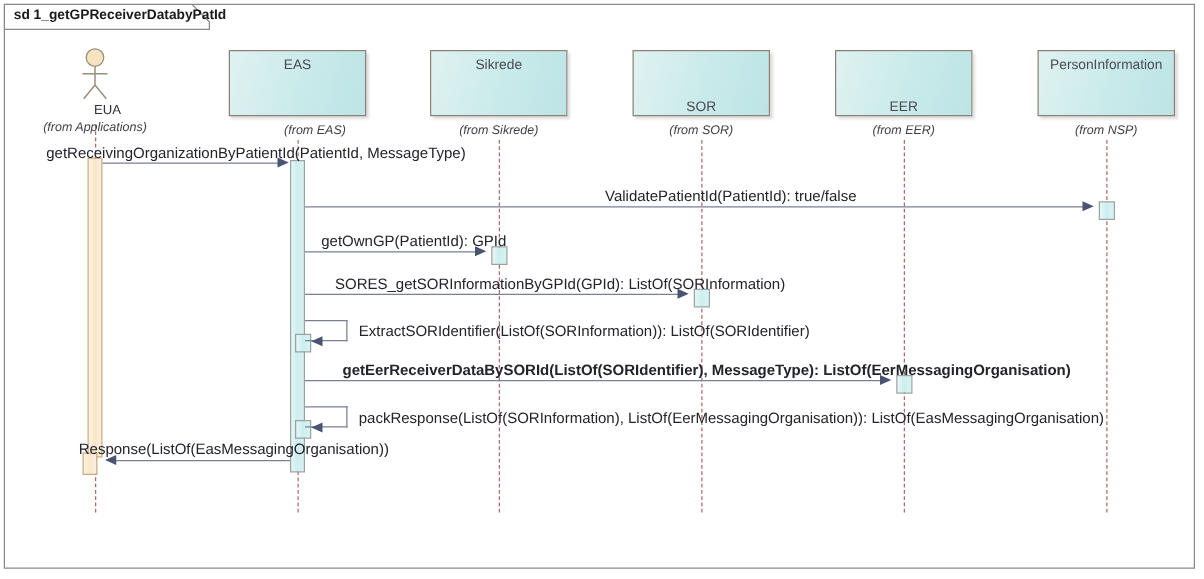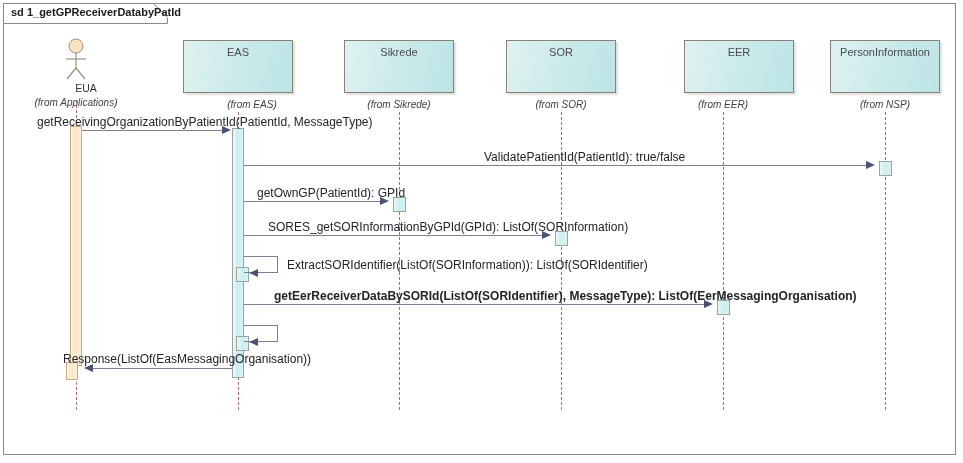--- a/index.html
+++ b/index.html
@@ -191,26 +191,26 @@
   <div class="participant" style="left:183px; top:40px;">
     <span class="p-name">EAS</span>
   </div>
   <div class="p-from" style="left:192px; top:99px; width:120px;">(from EAS)</div>
 
   <div class="participant" style="left:344px; top:40px;">
     <span class="p-name">Sikrede</span>
   </div>
   <div class="p-from" style="left:339px; top:99px; width:120px;">(from Sikrede)</div>
 
-  <div class="participant" style="left:506px; top:40px;">
+  <div class="participant" style="left:506px; top:40px;align-items:flex-end;">
     <span class="p-name">SOR</span>
   </div>
   <div class="p-from" style="left:501px; top:99px; width:120px;">(from SOR)</div>
 
-  <div class="participant" style="left:684px; top:40px;">
+  <div class="participant" style="left:668px; top:40px;align-items:flex-end;">
     <span class="p-name">EER</span>
   </div>
   <div class="p-from" style="left:663px; top:99px; width:120px;">(from EER)</div>
 
   <div class="participant" style="left:830px; top:40px;">
     <span class="p-name">PersonInformation</span>
   </div>
   <div class="p-from" style="left:825px; top:99px; width:120px;">(from NSP)</div>
 
   <div class="activation tan" style="left:70px; top:126px; width:12px; height:240px;"></div>
@@ -246,18 +246,19 @@
   <div class="self-msg" style="left:244px; top:256px; width:34px; height:17px;"></div>
   <div class="arrowhead left" style="left:249px; top:269px;"></div>
   <div class="msg-label" style="left:287px; top:258px;">ExtractSORIdentifier(ListOf(SORInformation)): ListOf(SORIdentifier)</div>
 
   <div class="msg-label" style="left:274px; top:289px;font-weight:bold;">getEerReceiverDataBySORId(ListOf(SORIdentifier), MessageType): ListOf(EerMessagingOrganisation)</div>
   <div class="msg-line" style="left:244px; top:304px; width:465px;"></div>
   <div class="arrowhead right" style="left:704px; top:300px;"></div>
 
   <div class="self-msg" style="left:244px; top:325px; width:34px; height:17px;"></div>
   <div class="arrowhead left" style="left:249px; top:338px;"></div>
+  <div class="msg-label" style="left:287px; top:327px;">packResponse(ListOf(SORInformation), ListOf(EerMessagingOrganisation)): ListOf(EasMessagingOrganisation)</div>
 
   <div class="msg-label" style="left:63px; top:352px;">Response(ListOf(EasMessagingOrganisation))</div>
   <div class="msg-line" style="left:87px; top:368px; width:145px;"></div>
   <div class="arrowhead left" style="left:84px; top:364px;"></div>
 
 </div>
 
 </body></html>

